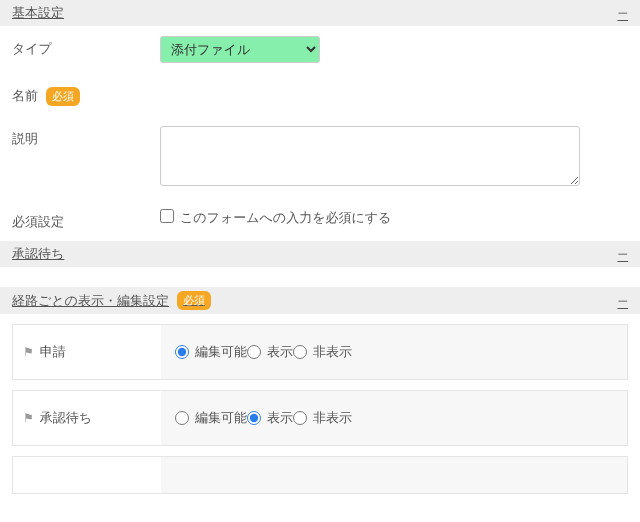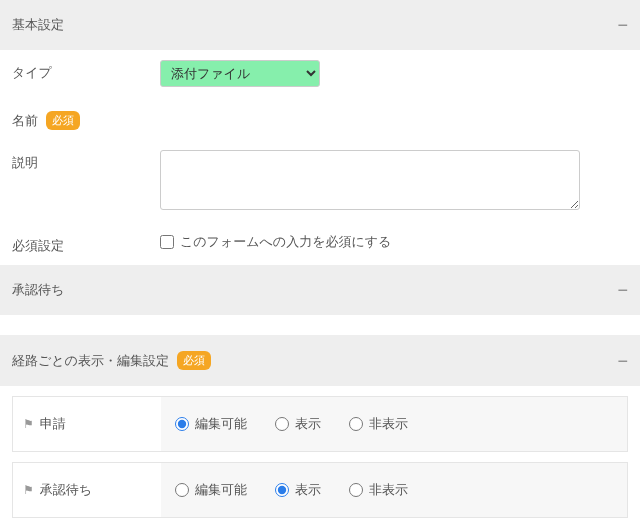--- a/index.html
+++ b/index.html
@@ -5,26 +5,27 @@
   * { box-sizing: border-box; margin: 0; padding: 0; }
   body {
     font-family: "Hiragino Sans", "Hiragino Kaku Gothic ProN", Meiryo, sans-serif;
     background: #fff;
     font-size: 13px;
     color: #555;
     width: 640px;
   }
   .section-header {
     background: #eeeeee;
-    padding: 16px 12px;
+    padding: 4px 12px;
     display: flex;
     align-items: flex-end;
     justify-content: space-between;
     font-size: 13px;
     color: #555;
+    text-decoration: underline;
   }
   .section-header .title-wrap {
     display: flex;
     align-items: center;
     gap: 8px;
   }
   .collapse-icon {
     font-size: 18px;
     color: #888;
     cursor: pointer;
@@ -40,21 +41,21 @@
   }
   .form-row {
     display: flex;
     padding: 10px 12px;
     align-items: flex-start;
   }
   .form-label {
     width: 148px;
     flex-shrink: 0;
     display: flex;
-    align-items: center;
+    align-items: flex-start;
     gap: 8px;
     color: #555;
     font-size: 13px;
     padding-top: 4px;
   }
   .form-control {
     flex: 1;
   }
   select.input {
     width: 160px;
@@ -77,21 +78,21 @@
     width: 420px;
     height: 60px;
     padding: 6px 8px;
     border: 1px solid #ccc;
     border-radius: 3px;
     font-size: 13px;
     resize: vertical;
   }
   .checkbox-row {
     display: flex;
-    align-items: center;
+    align-items: flex-start;
     gap: 6px;
     color: #555;
   }
   input[type="checkbox"] {
     width: 14px;
     height: 14px;
     accent-color: #2b7de9;
   }
   .route-card {
     border: 1px solid #e5e5e5;
@@ -110,21 +111,20 @@
   }
   .flag-icon {
     color: #999;
     font-size: 12px;
   }
   .route-options {
     flex: 1;
     background: #f7f7f7;
     padding: 18px 14px;
     display: flex;
-    gap: 28px;
     align-items: center;
   }
   .radio-item {
     display: flex;
     align-items: center;
     gap: 6px;
     color: #555;
   }
   input[type="radio"] {
     width: 14px;

